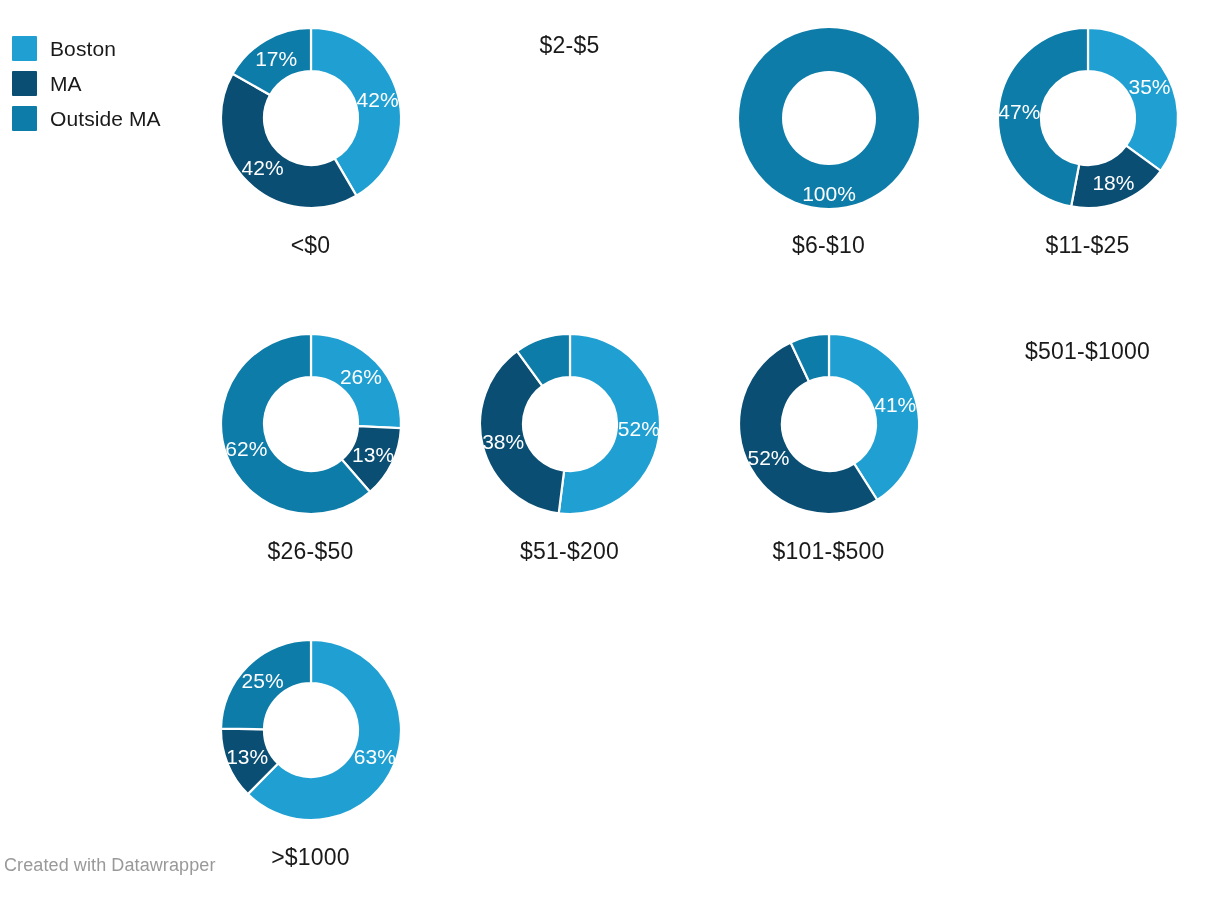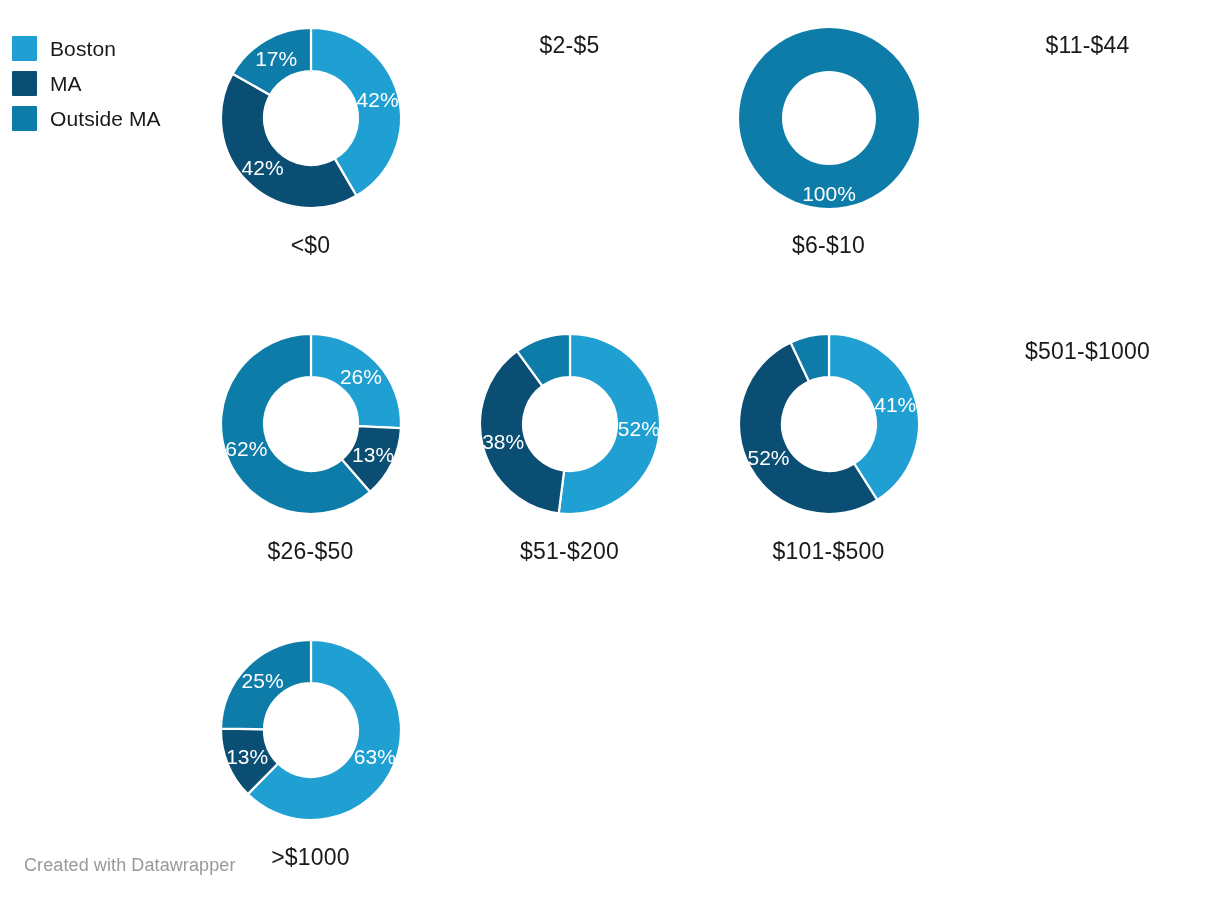--- a/index.html
+++ b/index.html
@@ -52,21 +52,21 @@
     font-size: 23px;
     color: #1a1a1a;
     white-space: nowrap;
     letter-spacing: 0.2px;
   }
   .row-gap { height: 65px; }
 
   
   #footer {
     position: absolute;
-    left: 24px; bottom: 26px;
+    left: 4px; bottom: 26px;
     font-size: 18px;
     color: #999999;
     letter-spacing: 0.1px;
   }
 </style>
 </head>
 <body>
 
 <div id="root">
 
@@ -109,21 +109,31 @@
               <g>
                 <circle cx="100" cy="100" r="90" fill="#0d7ca8"></circle>
                 <circle cx="100" cy="100" r="47" fill="#ffffff"></circle>
               </g>
               <text x="100" y="175" text-anchor="middle" dominant-baseline="central" class="slice-label">100%</text>
             </svg>
           </div>
           <div class="cat-label">$6-$10</div>
         </div>
         <div class="chart-cell">
-          <div class="cat-label">$11-$44</div>
+          <div class="donut-wrap">
+            <svg viewBox="0 0 200 200">
+              <path d="M 100 10 A 90 90 0 0 1 172.8115294937453 152.90067270632255 L 138.02379873562253 127.62590685774623 A 47 47 0 0 0 100 53 Z" fill="#20a0d2" stroke="#ffffff" stroke-width="2.2"></path>
+              <path d="M 172.8115294937453 152.90067270632255 A 90 90 0 0 1 83.1356816872848 188.405852565582 L 91.19307821447096 146.16750078424838 A 47 47 0 0 0 138.02379873562253 127.62590685774623 Z" fill="#0a4e73" stroke="#ffffff" stroke-width="2.2"></path>
+              <path d="M 83.1356816872848 188.405852565582 A 90 90 0 0 1 99.99999999999999 10 L 99.99999999999999 53 A 47 47 0 0 0 91.19307821447096 146.16750078424838 Z" fill="#0d7ca8" stroke="#ffffff" stroke-width="2.2"></path>
+              <text x="161.47945016899737" y="68.67465551797127" text-anchor="middle" dominant-baseline="central" class="slice-label">35%</text>
+              <text x="125.4005941352428" y="164.15457752628933" text-anchor="middle" dominant-baseline="central" class="slice-label">18%</text>
+              <text x="31.306224442387474" y="93.50652638102255" text-anchor="middle" dominant-baseline="central" class="slice-label">47%</text>
+            </svg>
+          </div>
+          <div class="cat-label">$11-$25</div>
         </div>
       </div>
       <div class="row-gap"></div>
       <div class="chart-row">
         <div class="chart-cell">
           <div class="donut-wrap">
             <svg viewBox="0 0 200 200">
               <path d="M 100 10 A 90 90 0 0 1 189.90205703583496 104.19763513486757 L 146.9488520076027 102.19209834820862 A 47 47 0 0 0 100 53 Z" fill="#20a0d2" stroke="#ffffff" stroke-width="2.2"></path>
               <path d="M 189.90205703583496 104.19763513486757 A 90 90 0 0 1 159.03357415299462 167.9340645237931 L 130.8286442798972 135.47667814020306 A 47 47 0 0 0 146.9488520076027 102.19209834820862 Z" fill="#0a4e73" stroke="#ffffff" stroke-width="2.2"></path>
               <path d="M 159.03357415299462 167.9340645237931 A 90 90 0 1 1 99.99999999999999 10 L 99.99999999999999 53 A 47 47 0 1 0 130.8286442798972 135.47667814020306 Z" fill="#0d7ca8" stroke="#ffffff" stroke-width="2.2"></path>

